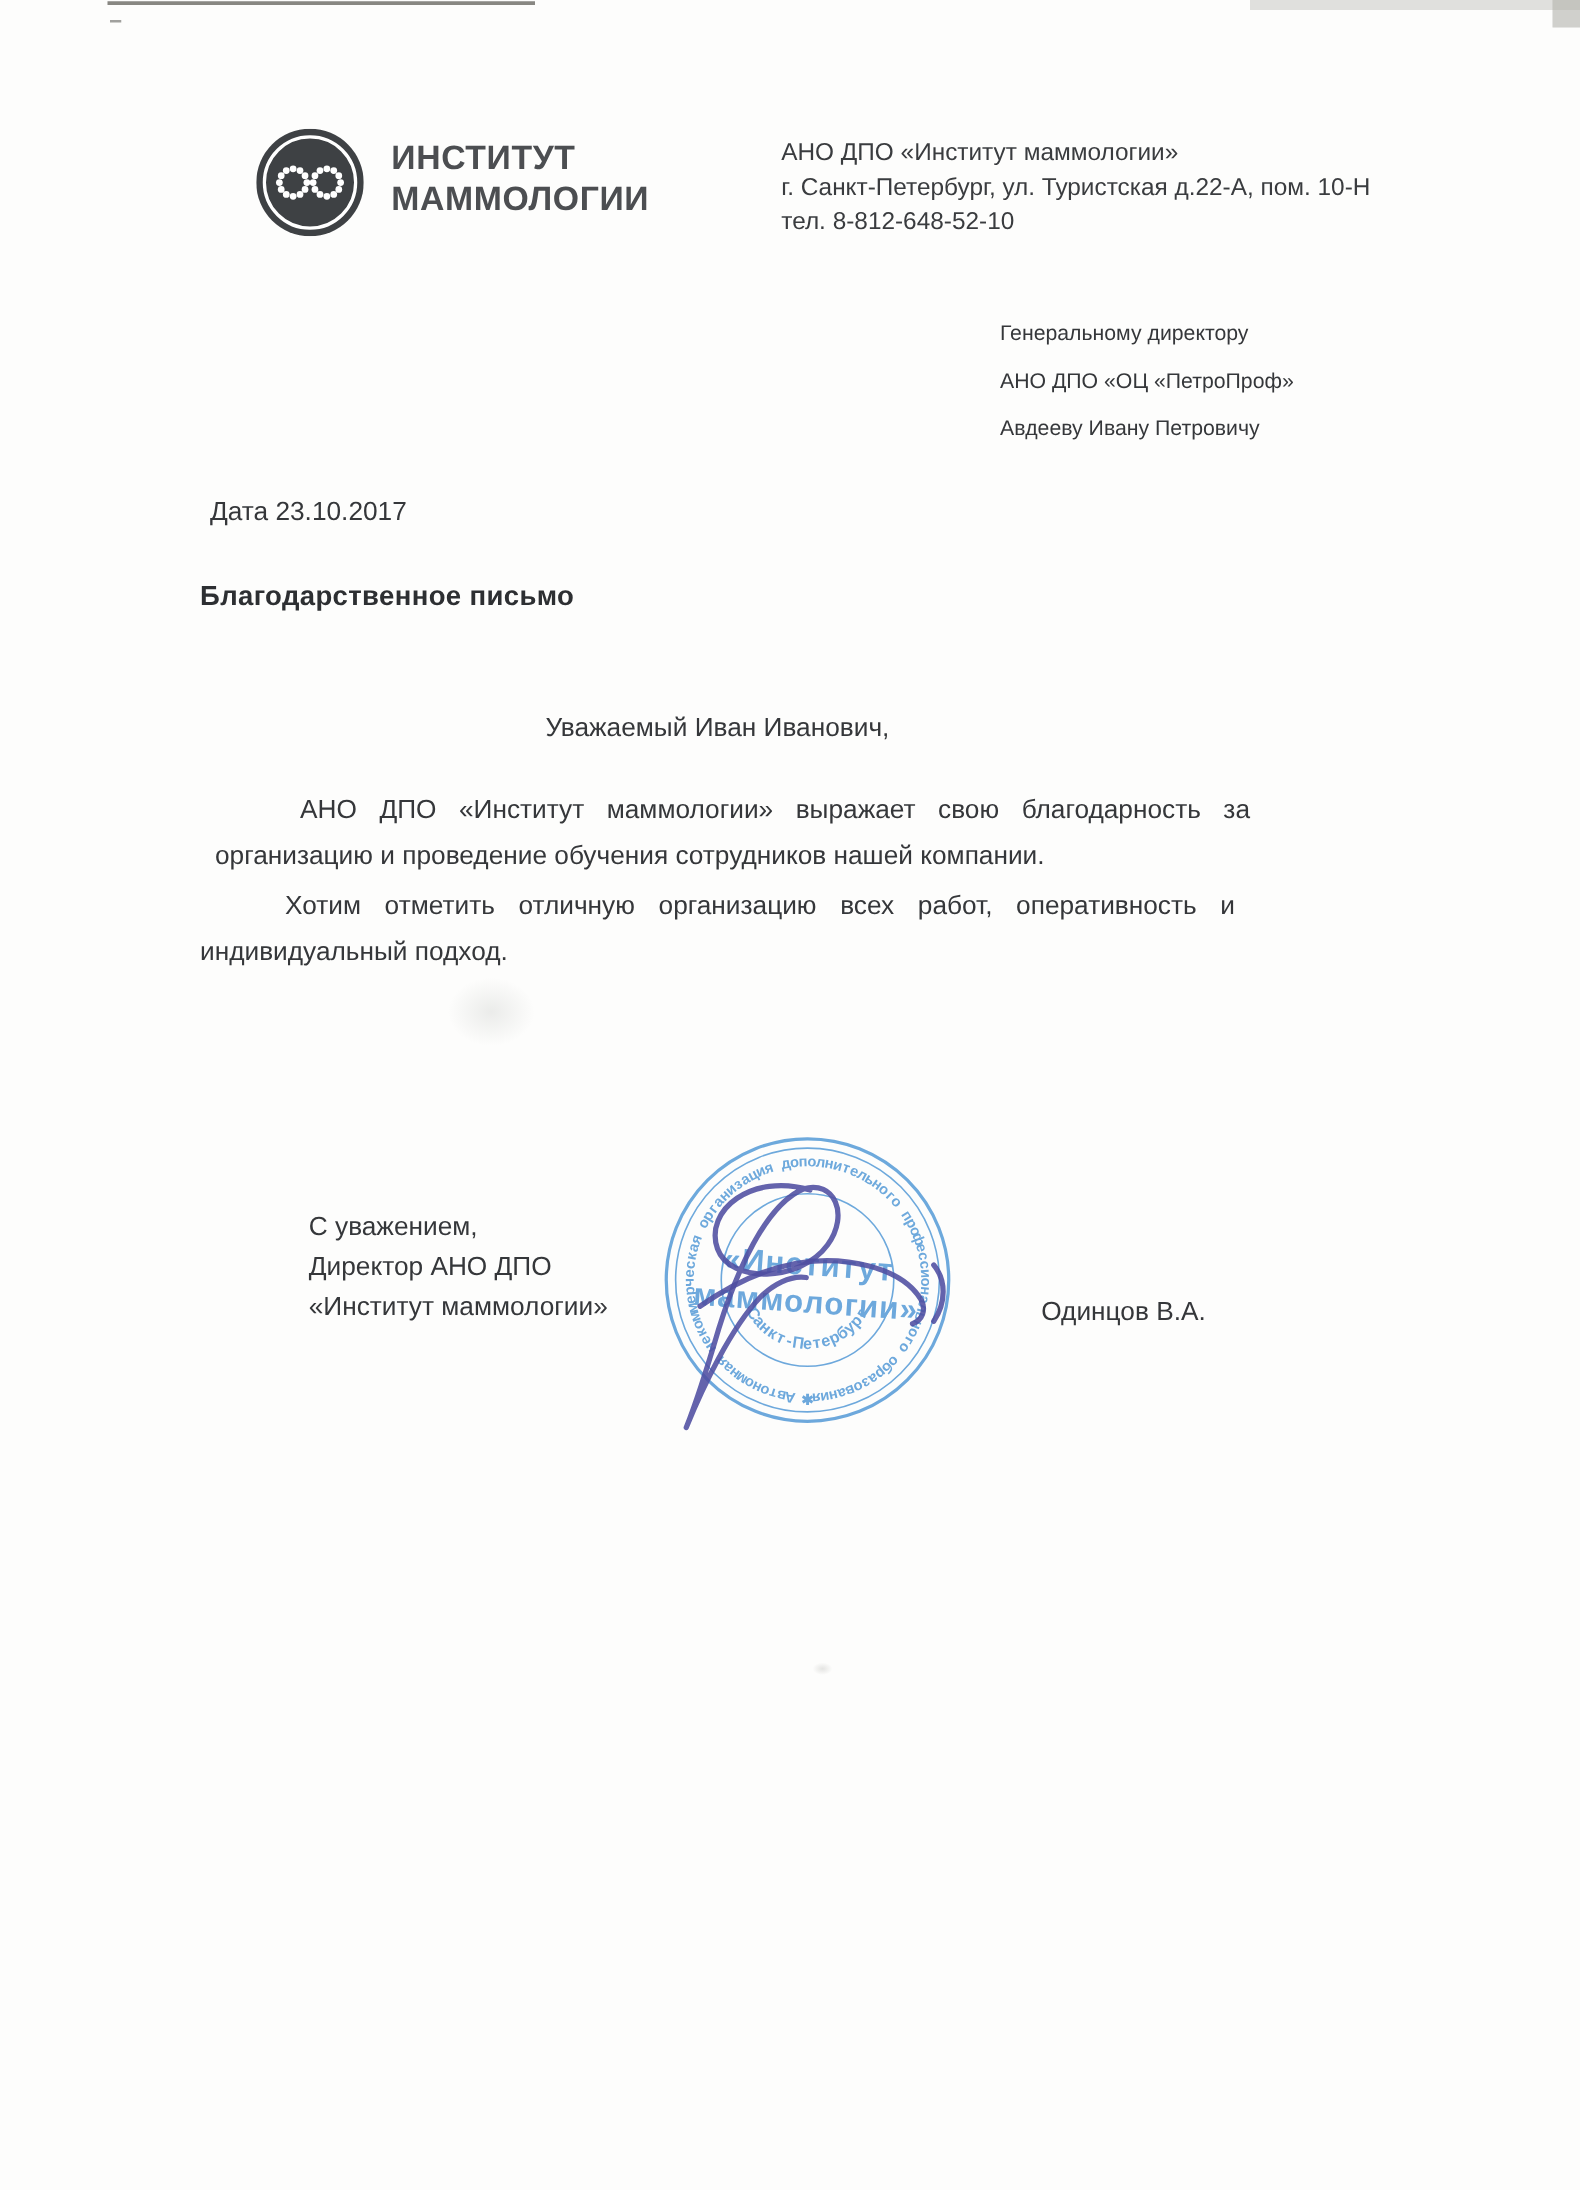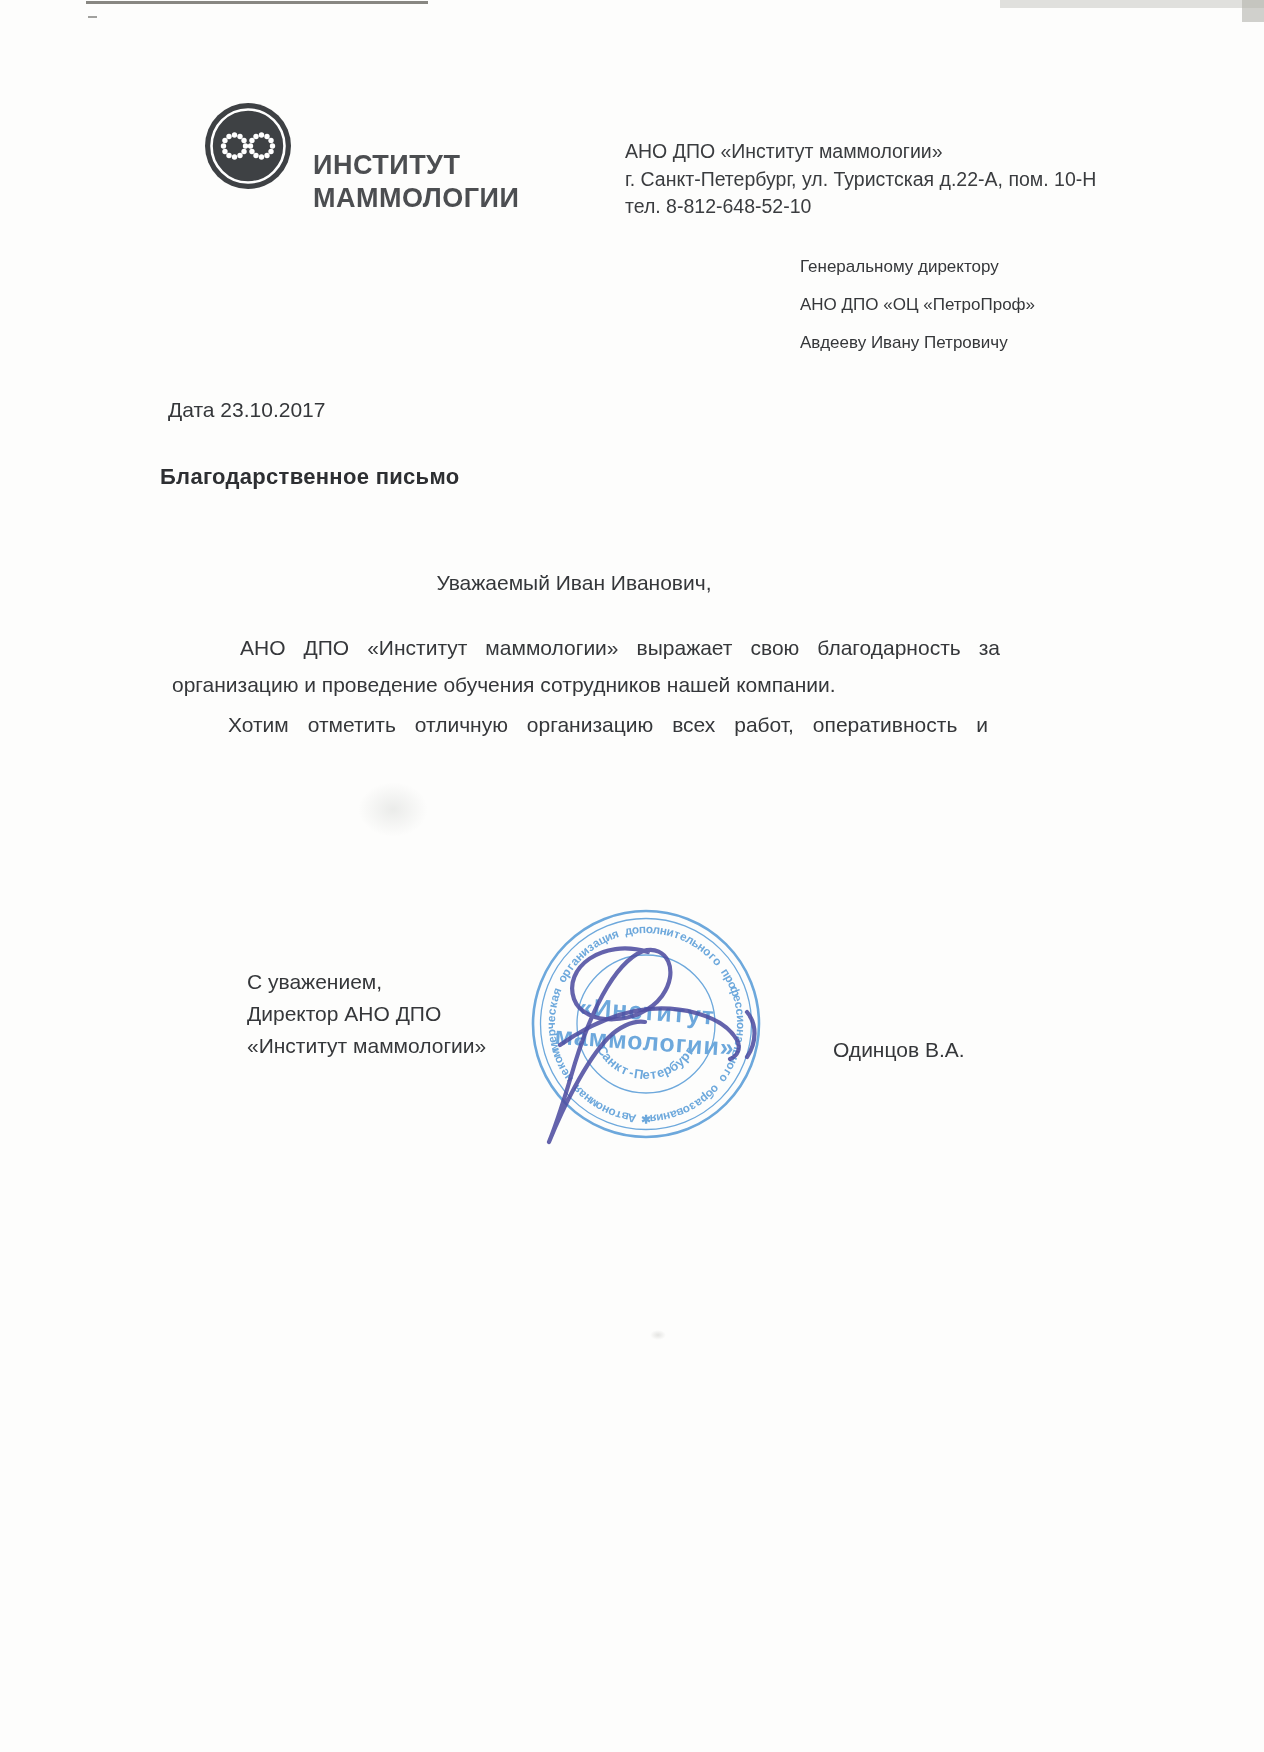--- a/index.html
+++ b/index.html
@@ -17,22 +17,22 @@
   .scan-corner{left:1242px;top:0;width:22px;height:22px;background:#b3b3ab;opacity:.6;}
   .scan-dash{left:88px;top:16px;width:9px;height:2px;background:#8a8a86;opacity:.8;}
   .scan-smudge1{left:358px;top:782px;width:70px;height:55px;opacity:.16;
     background:radial-gradient(ellipse at 50% 50%, #8a8f8a 0%, transparent 70%);}
   .scan-smudge2{left:650px;top:1330px;width:16px;height:10px;opacity:.25;
     background:radial-gradient(ellipse at 50% 50%, #9a9a94 0%, transparent 70%);}
 
   
   .logo-svg{left:205px;top:103px;width:86px;height:86px;}
   .logo-text{left:313px;top:110px;font-size:27px;line-height:33px;font-weight:700;
-    color:#4c4e51;letter-spacing:.5px;white-space:nowrap;margin-top:39px;}
-  .head-right{left:625px;top:109px;font-size:19.5px;line-height:27.5px;color:#3a3c3f;white-space:nowrap;margin-top:29px;}
+    color:#4c4e51;letter-spacing:.5px;white-space:nowrap;}
+  .head-right{left:625px;top:109px;font-size:19.5px;line-height:27.5px;color:#3a3c3f;white-space:nowrap;}
 
   
   .recipient{left:800px;top:248px;font-size:17px;line-height:38px;color:#35373a;white-space:nowrap;}
   .date-line{left:168px;top:354px;font-size:21px;color:#35373a;white-space:nowrap;margin-top:44px;}
 
   
   .col{left:160px;width:828px;}
   .title{top:464px;font-size:22px;font-weight:700;color:#2d2f32;letter-spacing:.3px;}
   .salutation{top:571px;font-size:21px;color:#35373a;text-align:center;}
   .para{font-size:21px;line-height:37px;color:#35373a;}
@@ -119,20 +119,21 @@
 <div class="abs col title">Благодарственное письмо</div>
 
 <div class="abs col salutation">Уважаемый Иван Иванович,</div>
 
 <div class="abs col para p1">
   <div class="jline">АНО ДПО «Институт маммологии» выражает свою благодарность за</div>
   <div>организацию и проведение обучения сотрудников нашей компании.</div>
 </div>
 <div class="abs col para p2">
   <div class="jline">Хотим отметить отличную организацию всех работ, оперативность и</div>
+  <div>индивидуальный подход.</div>
 </div>
 
 <div class="abs closing">
   <div>С уважением,</div>
   <div>Директор АНО ДПО</div>
   <div>«Институт маммологии»</div>
 </div>
 <div class="abs signer">Одинцов В.А.</div>
 
 <svg class="abs stamp-svg" viewBox="-125 -125 250 250">

